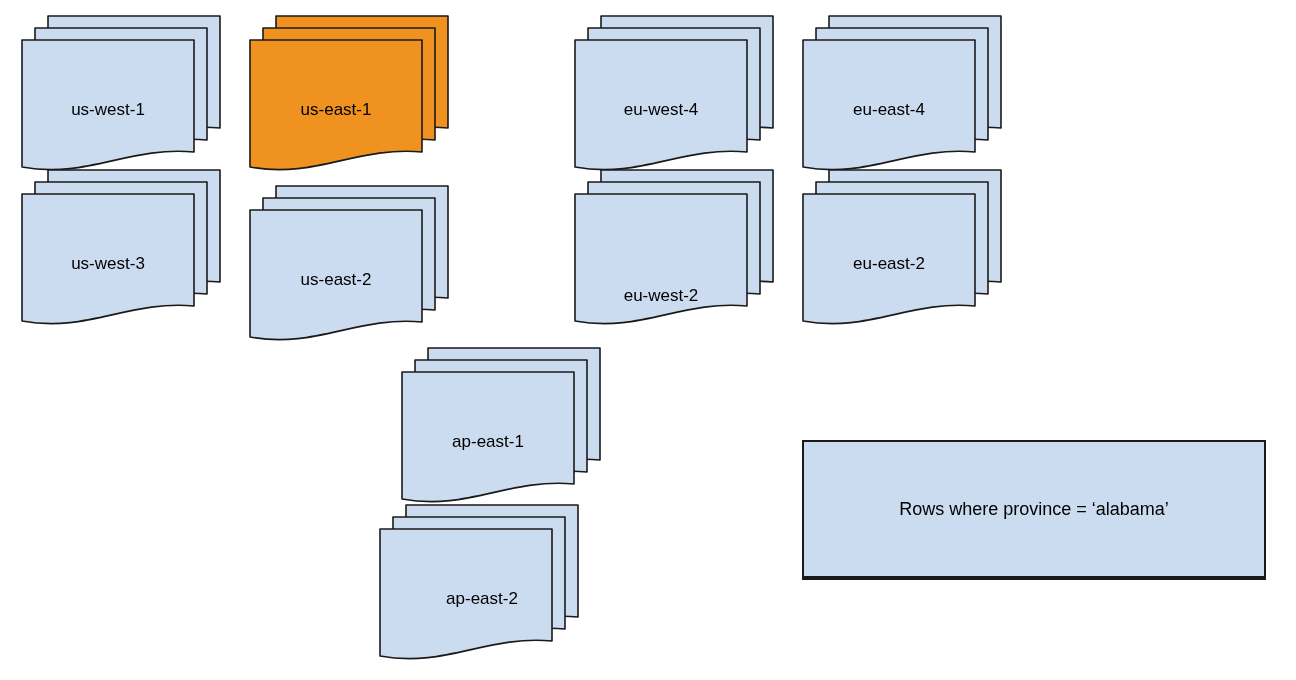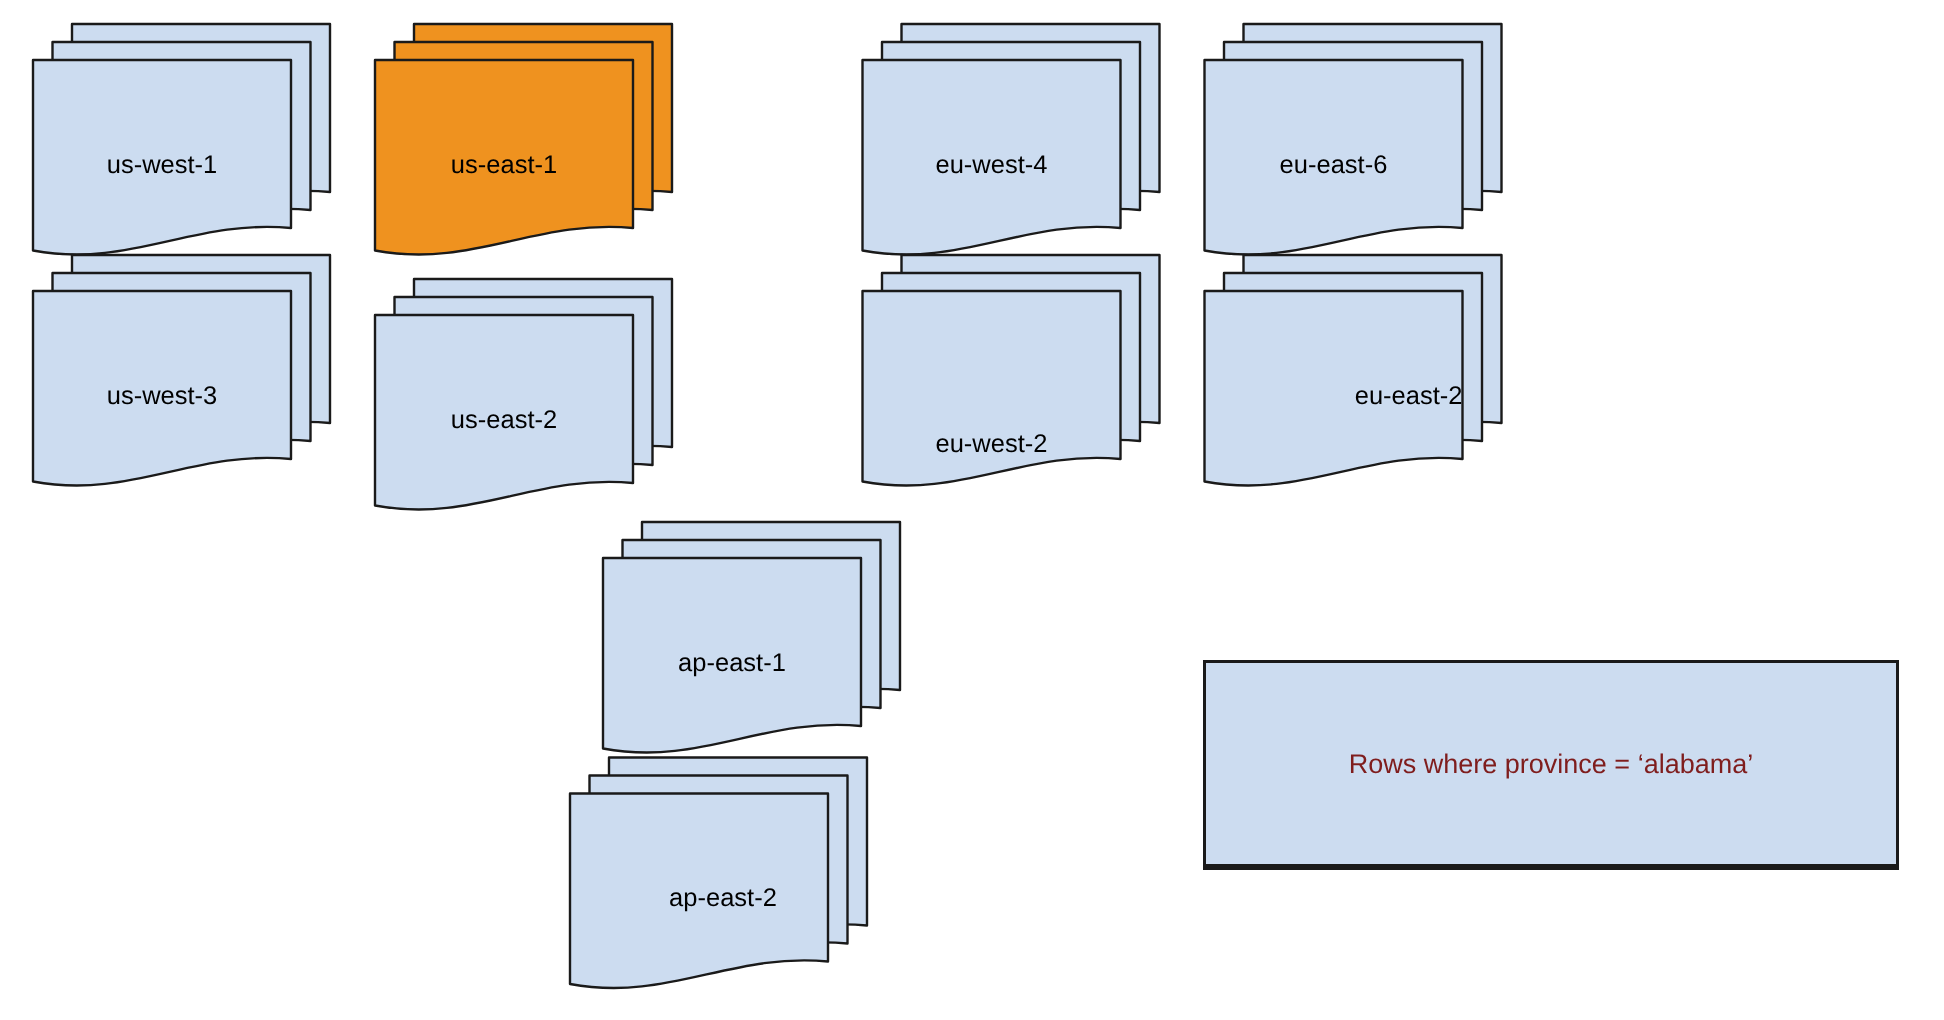--- a/index.html
+++ b/index.html
@@ -59,21 +59,21 @@
     box-sizing: border-box;
     display: flex;
     flex-direction: column;
   }
   .legend-row {
     flex: 1 1 50%;
     display: flex;
     align-items: center;
     justify-content: center;
     font-size: 18px;
-    color: #7f1d1d;
+    color: #000000;
     box-sizing: border-box;
   }
   .legend-row.blue {
     background: #ccdcf0;
     border-bottom: 2px solid #1a1a1a;
   }
   .legend-row.orange {
     background: #ef921f;
   }
 </style>
@@ -105,21 +105,21 @@
           <path d="M 0 0 L 172 0 L 172 112 C 106.64 106, 65.36 139, 0 127 Z" transform="translate(0,24)" fill="#ccdcf0" stroke="#1a1a1a" stroke-width="1.6" stroke-linejoin="round"></path>
         </svg>
         <div class="doc-label" style="top: 84px;">eu-west-4</div>
       </div>
       <div class="doc-stack" style="left: 803px; top: 16px;">
         <svg viewBox="0 0 196 160">
           <path d="M 0 0 L 172 0 L 172 112 C 106.64 106, 65.36 139, 0 127 Z" transform="translate(26,0)" fill="#ccdcf0" stroke="#1a1a1a" stroke-width="1.6" stroke-linejoin="round"></path>
           <path d="M 0 0 L 172 0 L 172 112 C 106.64 106, 65.36 139, 0 127 Z" transform="translate(13,12)" fill="#ccdcf0" stroke="#1a1a1a" stroke-width="1.6" stroke-linejoin="round"></path>
           <path d="M 0 0 L 172 0 L 172 112 C 106.64 106, 65.36 139, 0 127 Z" transform="translate(0,24)" fill="#ccdcf0" stroke="#1a1a1a" stroke-width="1.6" stroke-linejoin="round"></path>
         </svg>
-        <div class="doc-label" style="top: 84px;">eu-east-6</div>
+        <div class="doc-label" style="top: 84px;">eu-east-4</div>
       </div>
       <div class="doc-stack" style="left: 22px; top: 170px;">
         <svg viewBox="0 0 196 160">
           <path d="M 0 0 L 172 0 L 172 112 C 106.64 106, 65.36 139, 0 127 Z" transform="translate(26,0)" fill="#ccdcf0" stroke="#1a1a1a" stroke-width="1.6" stroke-linejoin="round"></path>
           <path d="M 0 0 L 172 0 L 172 112 C 106.64 106, 65.36 139, 0 127 Z" transform="translate(13,12)" fill="#ccdcf0" stroke="#1a1a1a" stroke-width="1.6" stroke-linejoin="round"></path>
           <path d="M 0 0 L 172 0 L 172 112 C 106.64 106, 65.36 139, 0 127 Z" transform="translate(0,24)" fill="#ccdcf0" stroke="#1a1a1a" stroke-width="1.6" stroke-linejoin="round"></path>
         </svg>
         <div class="doc-label" style="top: 84px;">us-west-3</div>
       </div>
       <div class="doc-stack" style="left: 250px; top: 186px;">
@@ -137,21 +137,21 @@
           <path d="M 0 0 L 172 0 L 172 112 C 106.64 106, 65.36 139, 0 127 Z" transform="translate(0,24)" fill="#ccdcf0" stroke="#1a1a1a" stroke-width="1.6" stroke-linejoin="round"></path>
         </svg>
         <div class="doc-label" style="top: 84px; margin-top: 32px;">eu-west-2</div>
       </div>
       <div class="doc-stack" style="left: 803px; top: 170px;">
         <svg viewBox="0 0 196 160">
           <path d="M 0 0 L 172 0 L 172 112 C 106.64 106, 65.36 139, 0 127 Z" transform="translate(26,0)" fill="#ccdcf0" stroke="#1a1a1a" stroke-width="1.6" stroke-linejoin="round"></path>
           <path d="M 0 0 L 172 0 L 172 112 C 106.64 106, 65.36 139, 0 127 Z" transform="translate(13,12)" fill="#ccdcf0" stroke="#1a1a1a" stroke-width="1.6" stroke-linejoin="round"></path>
           <path d="M 0 0 L 172 0 L 172 112 C 106.64 106, 65.36 139, 0 127 Z" transform="translate(0,24)" fill="#ccdcf0" stroke="#1a1a1a" stroke-width="1.6" stroke-linejoin="round"></path>
         </svg>
-        <div class="doc-label" style="top: 84px; text-align: right;">eu-east-2</div>
+        <div class="doc-label" style="top: 84px;">eu-east-2</div>
       </div>
       <div class="doc-stack" style="left: 402px; top: 348px;">
         <svg viewBox="0 0 196 160">
           <path d="M 0 0 L 172 0 L 172 112 C 106.64 106, 65.36 139, 0 127 Z" transform="translate(26,0)" fill="#ccdcf0" stroke="#1a1a1a" stroke-width="1.6" stroke-linejoin="round"></path>
           <path d="M 0 0 L 172 0 L 172 112 C 106.64 106, 65.36 139, 0 127 Z" transform="translate(13,12)" fill="#ccdcf0" stroke="#1a1a1a" stroke-width="1.6" stroke-linejoin="round"></path>
           <path d="M 0 0 L 172 0 L 172 112 C 106.64 106, 65.36 139, 0 127 Z" transform="translate(0,24)" fill="#ccdcf0" stroke="#1a1a1a" stroke-width="1.6" stroke-linejoin="round"></path>
         </svg>
         <div class="doc-label" style="top: 84px;">ap-east-1</div>
       </div>
       <div class="doc-stack" style="left: 380px; top: 505px;">

